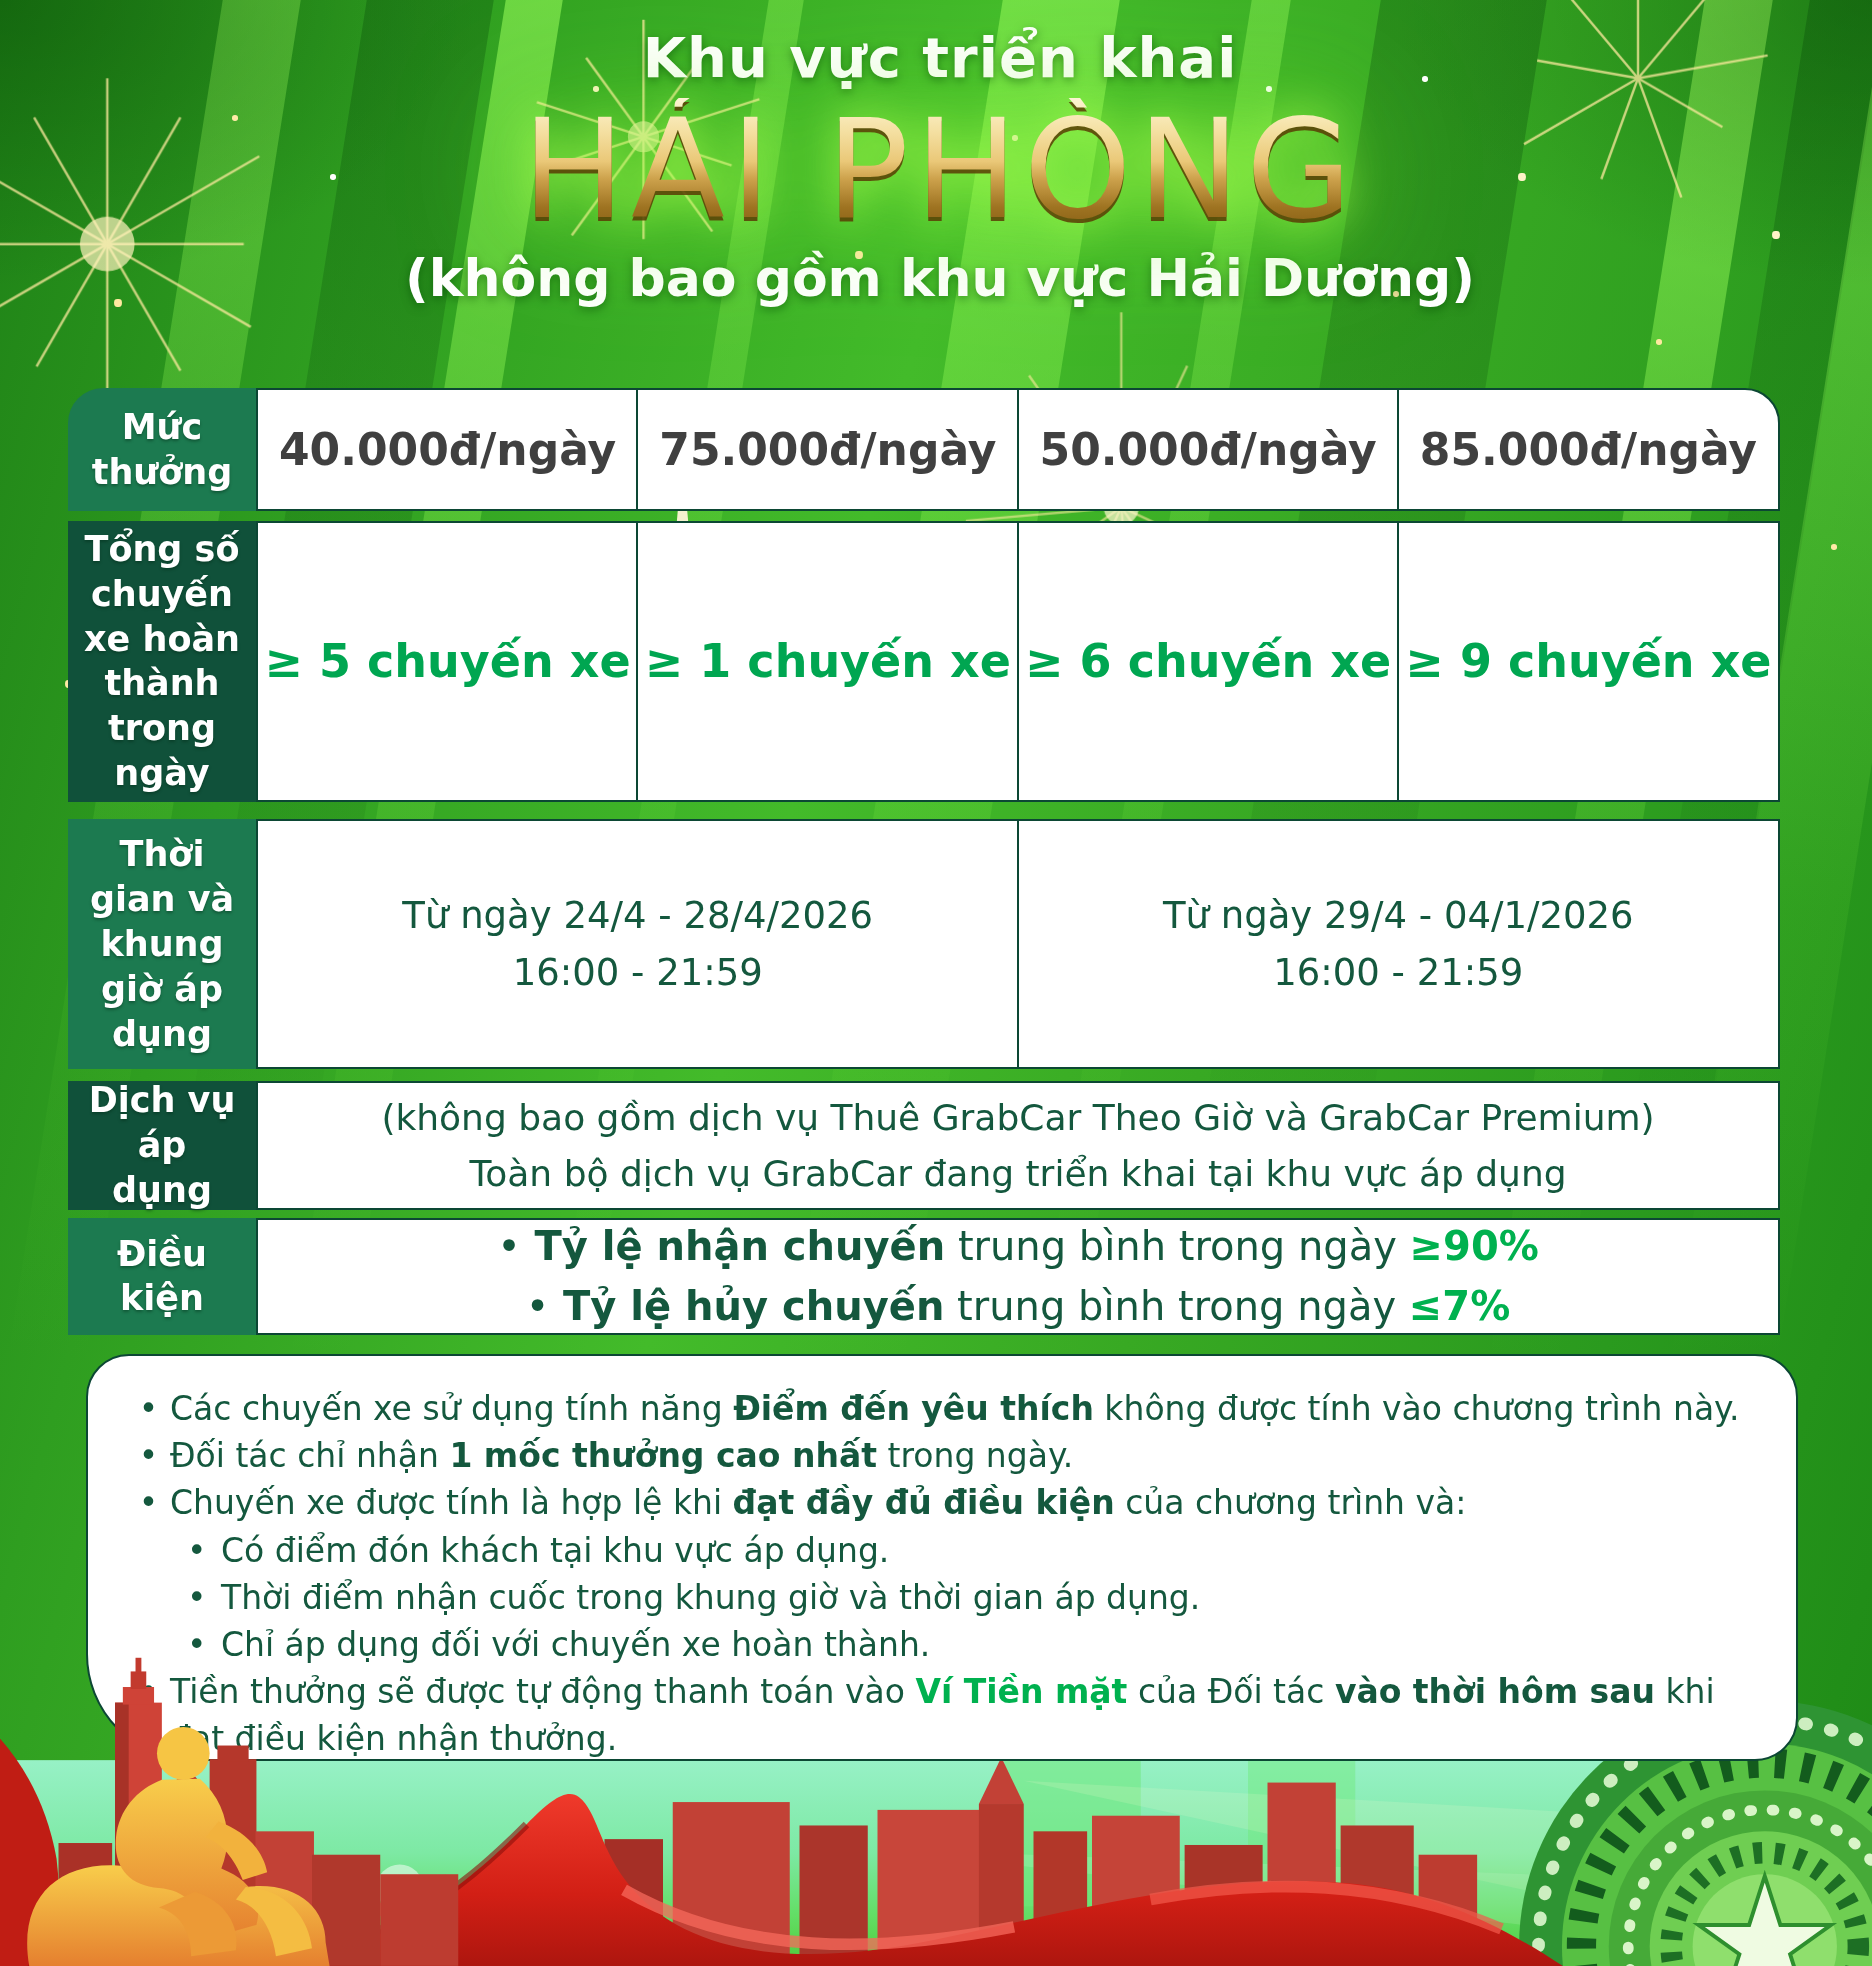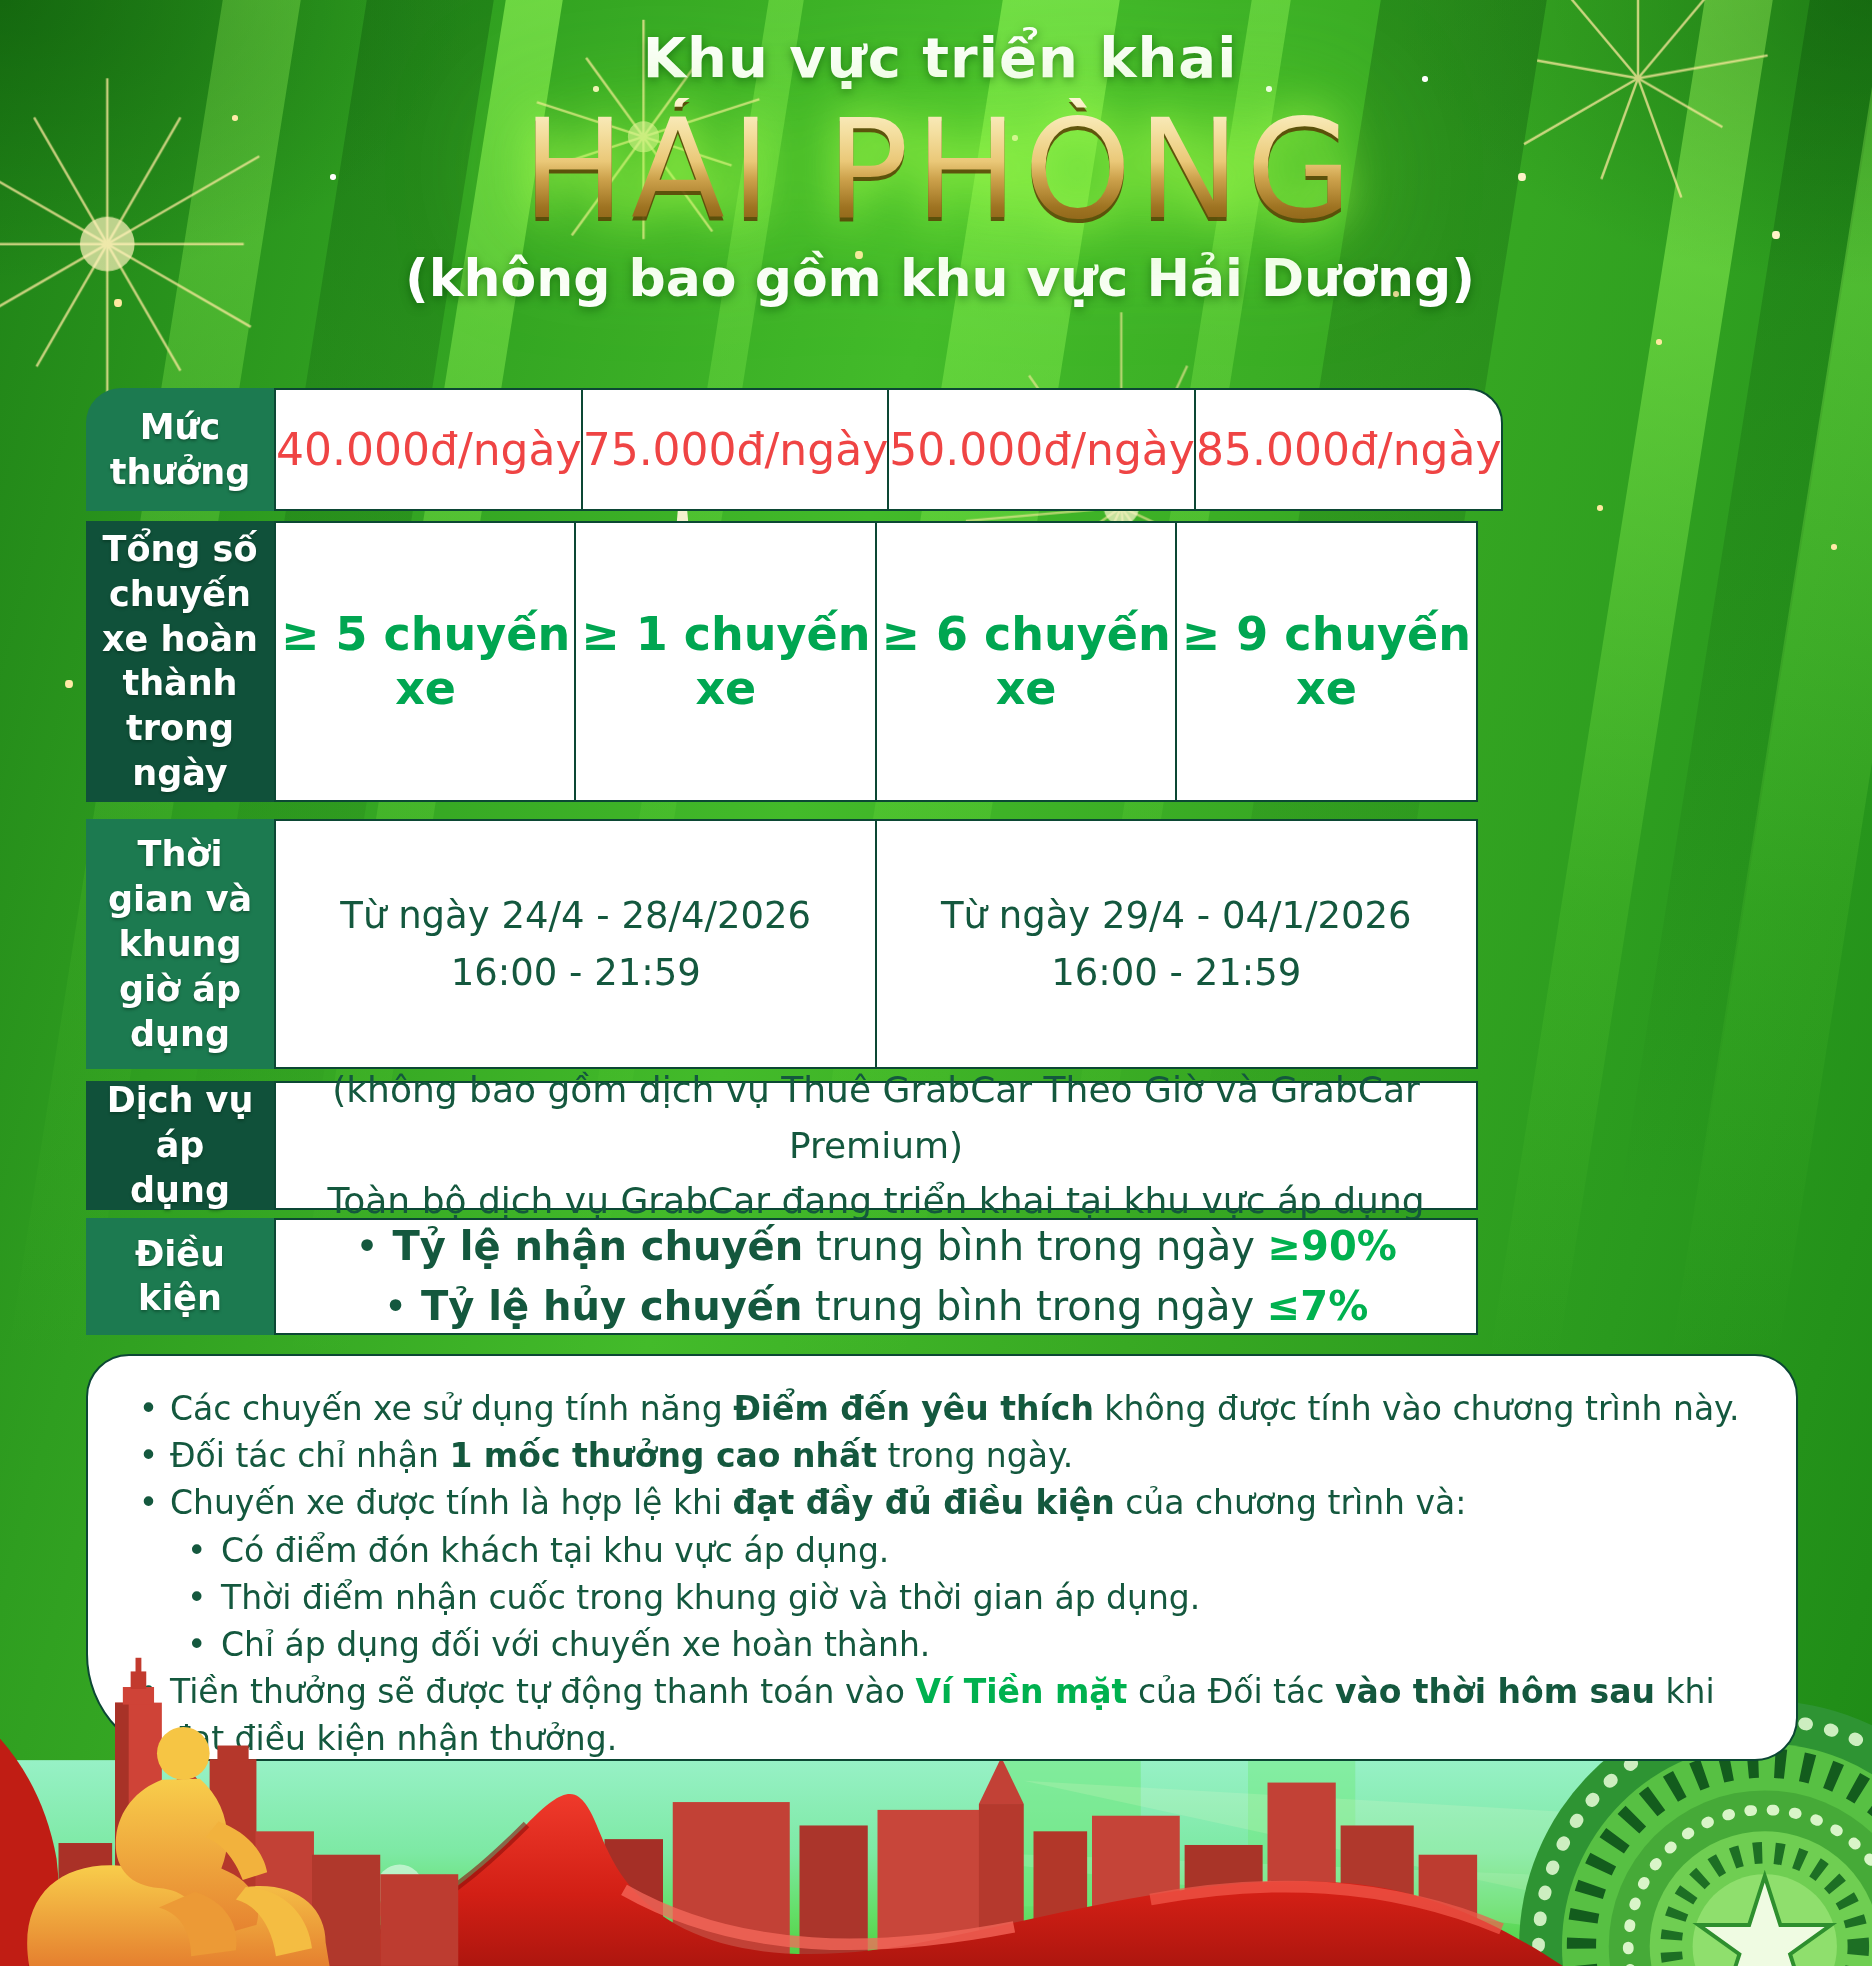--- a/index.html
+++ b/index.html
@@ -35,34 +35,34 @@
   .header{position:absolute;left:4px;top:25px;width:100%;text-align:center;z-index:5}
   .kicker{font-size:56px;font-weight:700;color:#ffffff;letter-spacing:1px;
           text-shadow:0 2.9px 9.8px rgba(0,70,0,.55);}
   .region{display:inline-block;margin-top:7.8px;font-size:137px;font-weight:400;letter-spacing:5.9px;line-height:1.05;
       background:linear-gradient(180deg,#fdf4d2 0%,#f4dfa0 24%,#eac878 44%,#cda24c 56%,#9e7321 76%,#7c5611 100%);
       -webkit-background-clip:text;background-clip:text;color:transparent;
       filter:drop-shadow(0 4.9px 0 rgba(90,60,5,.85)) drop-shadow(0 0 21.5px rgba(170,255,80,.95)) drop-shadow(0 0 59px rgba(130,240,50,.8));}
   .subtitle{margin-top:5.9px;font-size:52px;font-weight:700;color:#ffffff;
             text-shadow:0 2.9px 9.8px rgba(0,70,0,.5);}
   
-  .promo-table{position:absolute;left:86px;top:388px;width:1392px;z-index:5}
+  .promo-table{position:absolute;left:68px;top:388px;width:1712px;z-index:5}
   .t-row{display:flex;margin-bottom:9.8px}
   .r1{height:123px}.r2{height:281px;margin-bottom:17.6px}.r3{height:250px;margin-bottom:11.7px}
   .r4{height:129px;margin-bottom:7.8px}.r5{height:117px;margin-bottom:0}
   .t-label{flex:0 0 188px;width:188px;display:flex;align-items:center;justify-content:center;
       text-align:center;color:#fff;font-weight:700;font-size:35px;line-height:1.28;padding:0 13.7px;
       box-sizing:border-box;text-shadow:0 2px 2.9px rgba(0,40,20,.4);}
   .med{background:#1c7a50}.dark{background:#10513a}
   .r1 .t-label{border-top-left-radius:35px}
   .t-cell{flex:1;background:#ffffff;border:2.9px solid #0c4734;box-sizing:border-box;
       display:flex;flex-direction:column;align-items:center;justify-content:center;text-align:center;}
   .t-cell + .t-cell{margin-left:-2.9px}
   .r1 .t-cell:last-child{border-top-right-radius:35px}
-  .reward{color:#ef4444;font-weight:400;font-size:44px}
+  .reward{color:#404040;font-weight:700;font-size:44px}
   .trip{color:#00a651;font-weight:700;font-size:46px}
   .date-line{color:#14583e;font-size:37px;line-height:1.55}
   .svc-line{color:#14583e;font-size:36px;line-height:1.55}
   .cond-line{color:#14583e;font-size:40px;line-height:1.5}
   .dot{display:inline-block;margin-right:13.7px;color:#14583e}
   .b{font-weight:700}
   .g{color:#00b14f;font-weight:700}
   
   .notes-box{position:absolute;left:86px;top:1354px;width:1712px;height:407px;box-sizing:border-box;
       background:#ffffff;border:2.9px solid #0c4734;border-radius:43px 43px 43px 107px;

